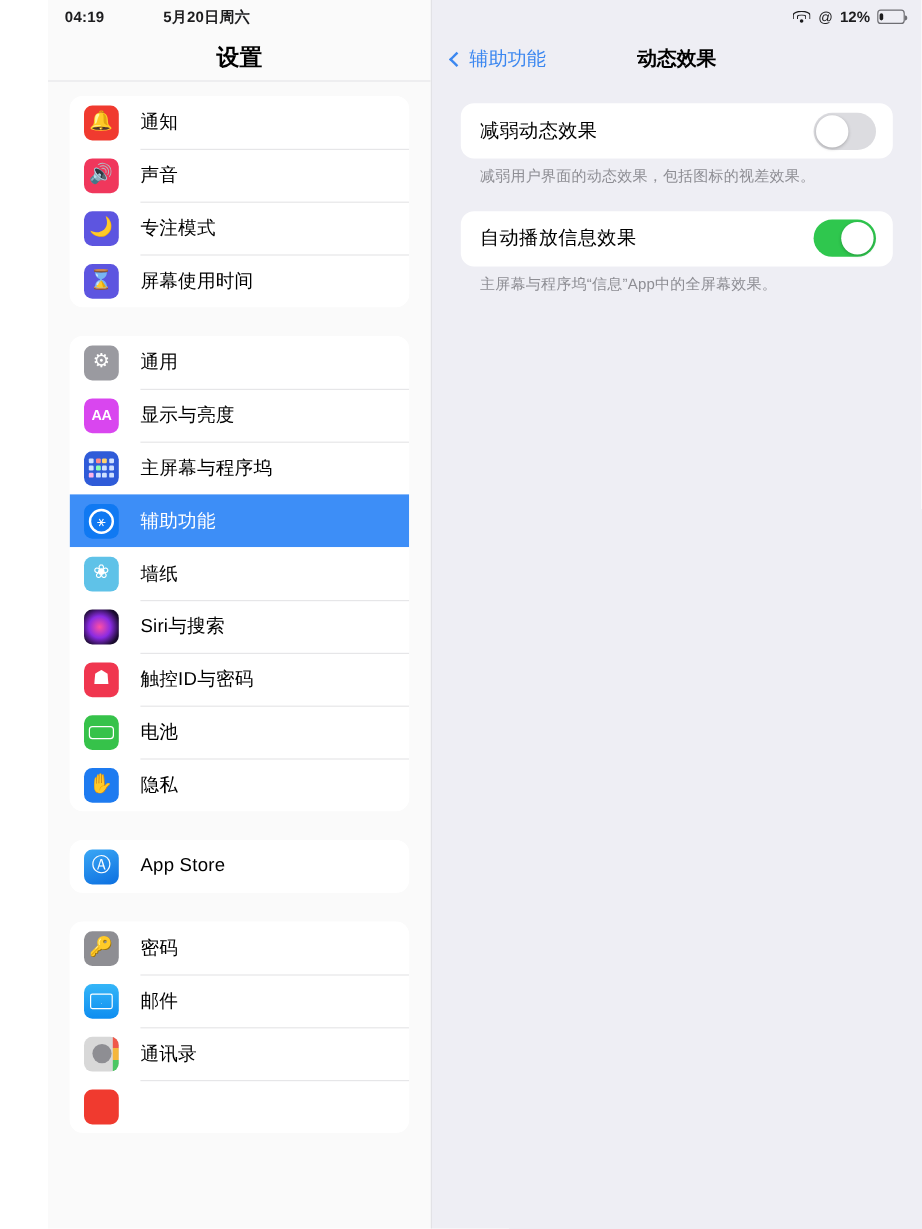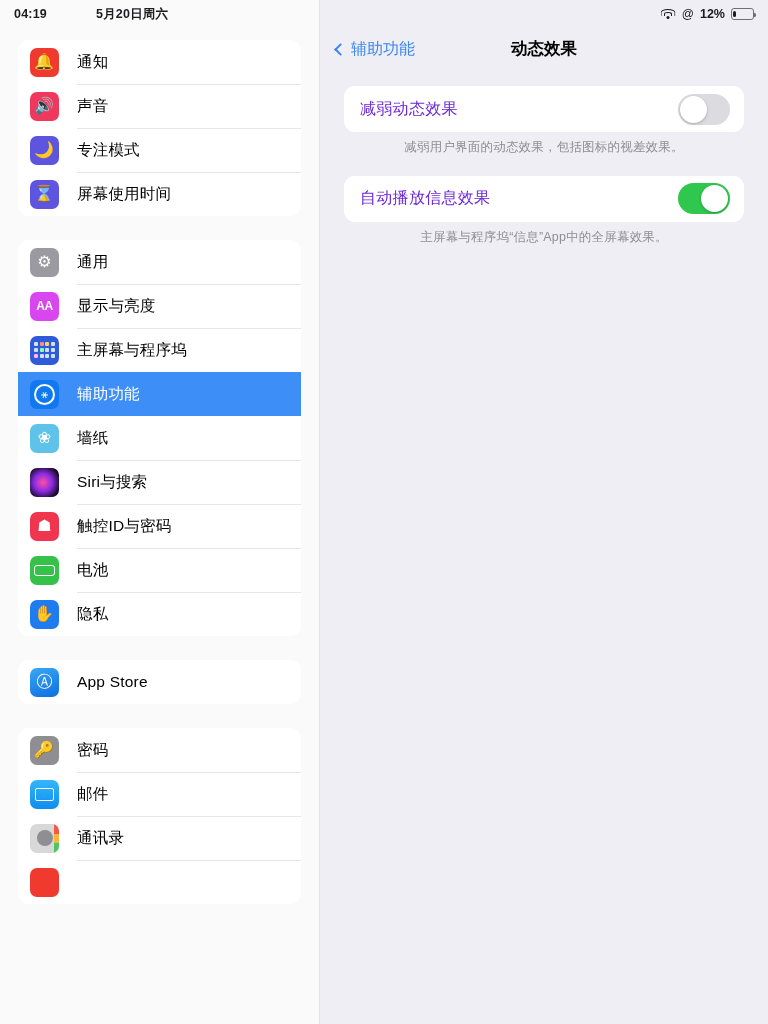--- a/index.html
+++ b/index.html
@@ -2,21 +2,21 @@
 <html><head>
 <meta charset="utf-8">
 <style>
   * { box-sizing: border-box; margin: 0; padding: 0; }
   html, body {
     width: 768px; height: 1024px;
     font-family: "Liberation Sans", "DejaVu Sans", sans-serif;
     background: #ffffff;
     overflow: hidden;
   }
-  #screen { position: relative; width: 768px; height: 1024px; display: flex; }
+  #screen { position: relative; width: 768px; height: 1024px; display: flex; padding-left: 40px; }
 
   
   #sidebar {
     width: 320px; height: 1024px;
     background: #fafafa;
     border-right: 1px solid #e2e2e6;
     position: relative;
     overflow: hidden;
   }
   .statusbar {
@@ -132,23 +132,23 @@
     cursor:pointer; }
   .chev { display:inline-block; width:9px; height:9px; border-left:2.4px solid #3b87f0;
     border-bottom:2.4px solid #3b87f0; transform:rotate(45deg); margin-right:2px;}
   .d-title { position:absolute; left:0; right:0; text-align:center; font-size:16.5px;
     font-weight:bold; color:#000; pointer-events:none;}
 
   .d-body { padding: 16px 24px 0 24px; }
   .d-group { background:#fff; border-radius:11px; overflow:hidden; }
   .d-row { display:flex; align-items:center; justify-content:space-between;
     height:46px; padding:0 14px 0 16px; }
-  .d-row-label { font-size:16px; color:#6d28d9; letter-spacing:.3px;}
+  .d-row-label { font-size:16px; color:#000000; letter-spacing:.3px;}
   .d-footer { font-size:12.5px; color:#8d8d93; padding:7px 16px 0 16px;
-    line-height:1.35; letter-spacing:.2px;text-align:center;}
+    line-height:1.35; letter-spacing:.2px;}
   .d-gap { height:20px; }
 
   .toggle { width:52px; height:31px; border-radius:16px; background:#dcdce0;
     position:relative; flex:none; cursor:pointer; }
   .toggle.on { background:#2fc74e; }
   .toggle .knob { position:absolute; top:2px; left:2px; width:27px; height:27px;
     border-radius:50%; background:#fff; box-shadow:0 1px 3px rgba(0,0,0,.24); }
   .toggle.on .knob { left:23px; }
 </style>
 </head>
@@ -156,20 +156,23 @@
 
 <div id="screen">
 
   <div id="sidebar">
 
     <div class="statusbar">
       <span class="sb-time">04:19</span>
       <span class="sb-date">5月20日周六</span>
     </div>
 
+    <div class="nav-title-wrap">
+      <div class="nav-title">设置</div>
+    </div>
 
     <div class="side-scroll" id="side-scroll">
         <div class="group">
           <div class="row">
             <span class="ricon ic-bell">
               <span class="sym">🔔</span>
             </span>
             <span class="rlabel">通知</span>
           </div>
           <div class="row">

